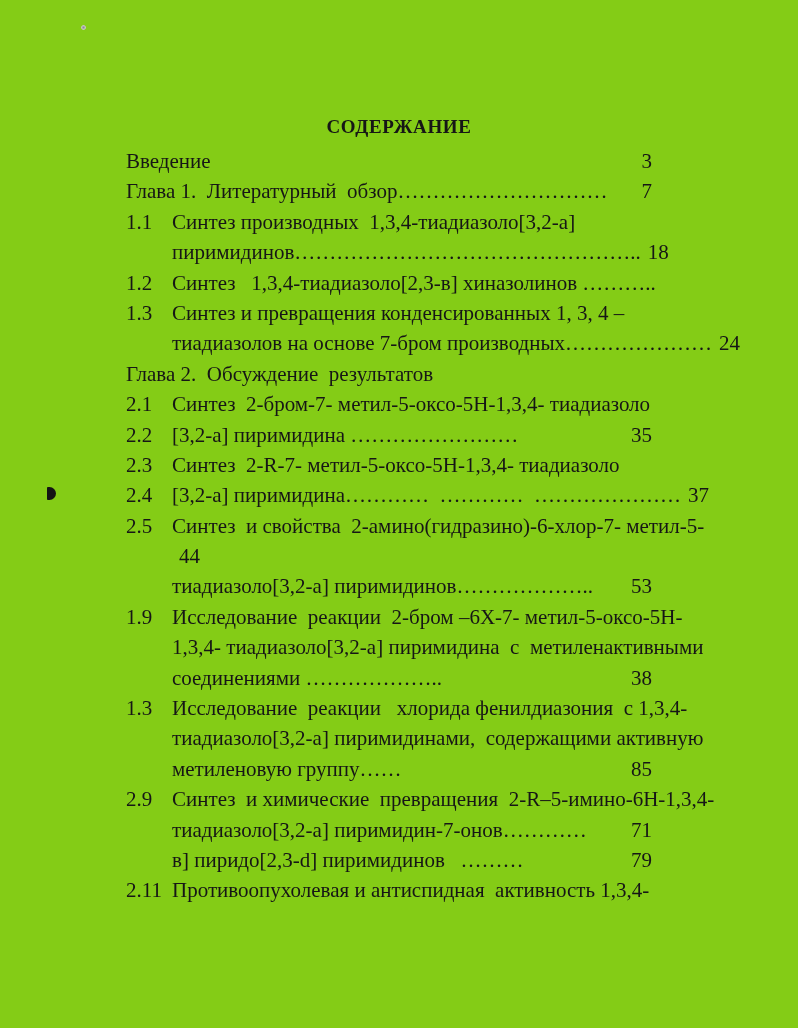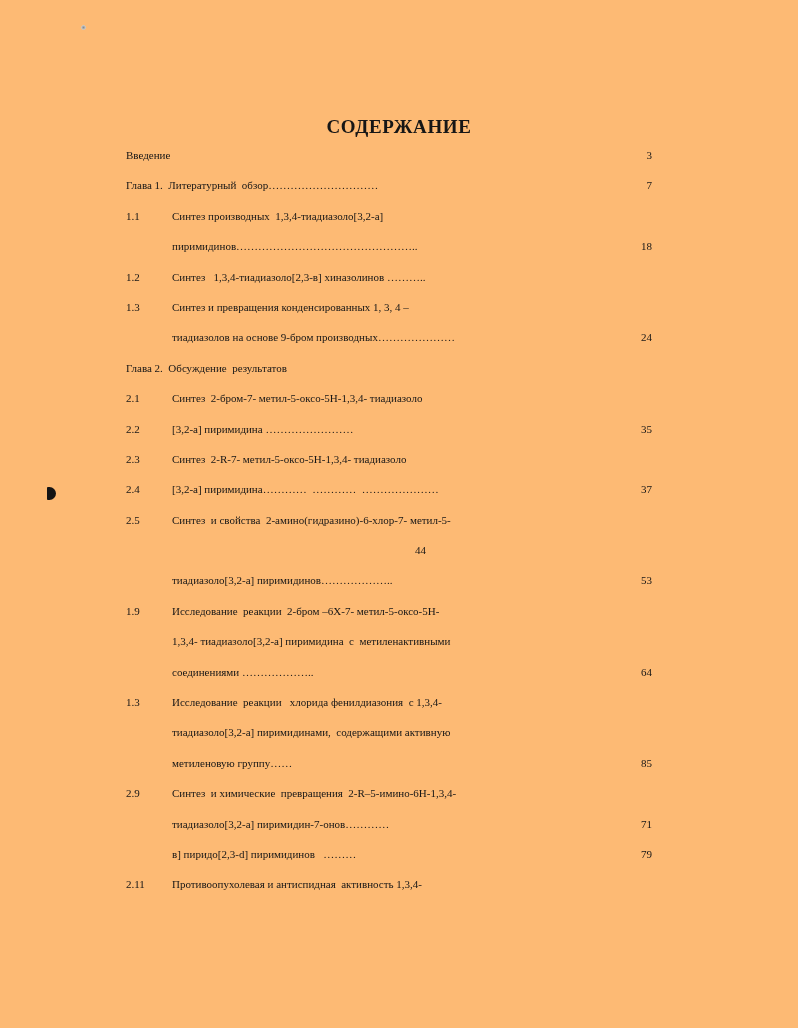--- a/index.html
+++ b/index.html
@@ -5,42 +5,41 @@
   html, body { margin: 0; padding: 0; }
   body {
     width: 798px; height: 1028px;
     background: #ffffff;
     font-family: "Liberation Serif", "DejaVu Serif", serif;
     color: #161616;
   }
   .page {
     position: relative;
     width: 798px; height: 1028px;
-    background: #fdba74;
+    background: #84cc16;
     overflow: hidden;
   }
   .title {
     position: absolute;
     left: 0; right: 0; top: 116px;
     text-align: center;
     font-size: 19px;
     font-weight: bold;
     letter-spacing: 0.6px;
   }
   .toc {
     position: absolute;
     left: 126px; top: 149px;
     width: 526px;
   }
   .row {
     display: flex;
     align-items: baseline;
     height: 30.4px;
-    font-size: 11px;
-    justify-content: center;
+    font-size: 21px;
   }
   .row .num {
     flex: 0 0 auto;
     min-width: 46px;
     white-space: pre;
     font-family: Liberation Serif, serif;
   }
   .row .body {
     flex: 1 1 auto;
     white-space: pre;
@@ -108,21 +107,21 @@
     </div>
 
     <div class="row">
       <span class="num">1.3</span>
       <span class="body">Синтез и превращения конденсированных 1, 3, 4 –</span>
       <span class="pg"></span>
     </div>
 
     <div class="row">
       <span class="num"></span>
-      <span class="body">тиадиазолов на основе 9-бром производных…………………</span>
+      <span class="body">тиадиазолов на основе 7-бром производных…………………</span>
       <span class="pg">24</span>
     </div>
 
     <div class="row">
       <span class="body">Глава 2.  Обсуждение  результатов</span>
       <span class="pg"></span>
     </div>
 
     <div class="row">
       <span class="num">2.1</span>
@@ -174,21 +173,21 @@
 
     <div class="row">
       <span class="num"></span>
       <span class="body">1,3,4- тиадиазоло[3,2-а] пиримидина  с  метиленактивными</span>
       <span class="pg"></span>
     </div>
 
     <div class="row">
       <span class="num"></span>
       <span class="body">соединениями ………………..</span>
-      <span class="pg">64</span>
+      <span class="pg">38</span>
     </div>
 
     <div class="row">
       <span class="num">1.3</span>
       <span class="body">Исследование  реакции   хлорида фенилдиазония  с 1,3,4-</span>
       <span class="pg"></span>
     </div>
 
     <div class="row">
       <span class="num"></span>

